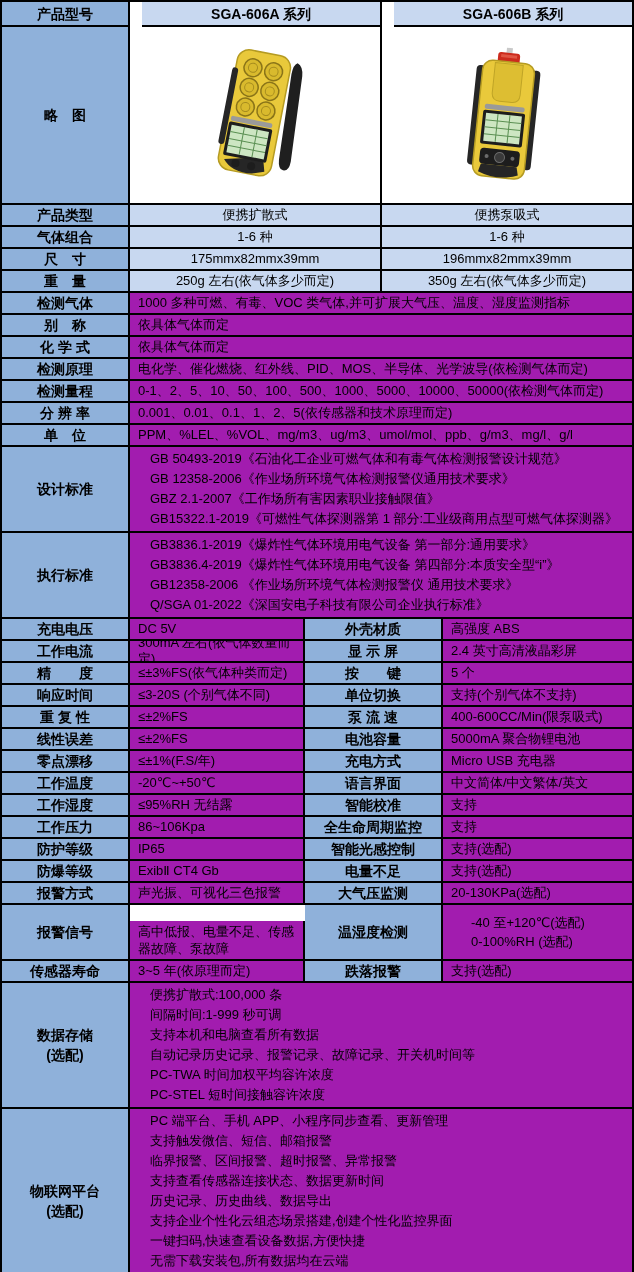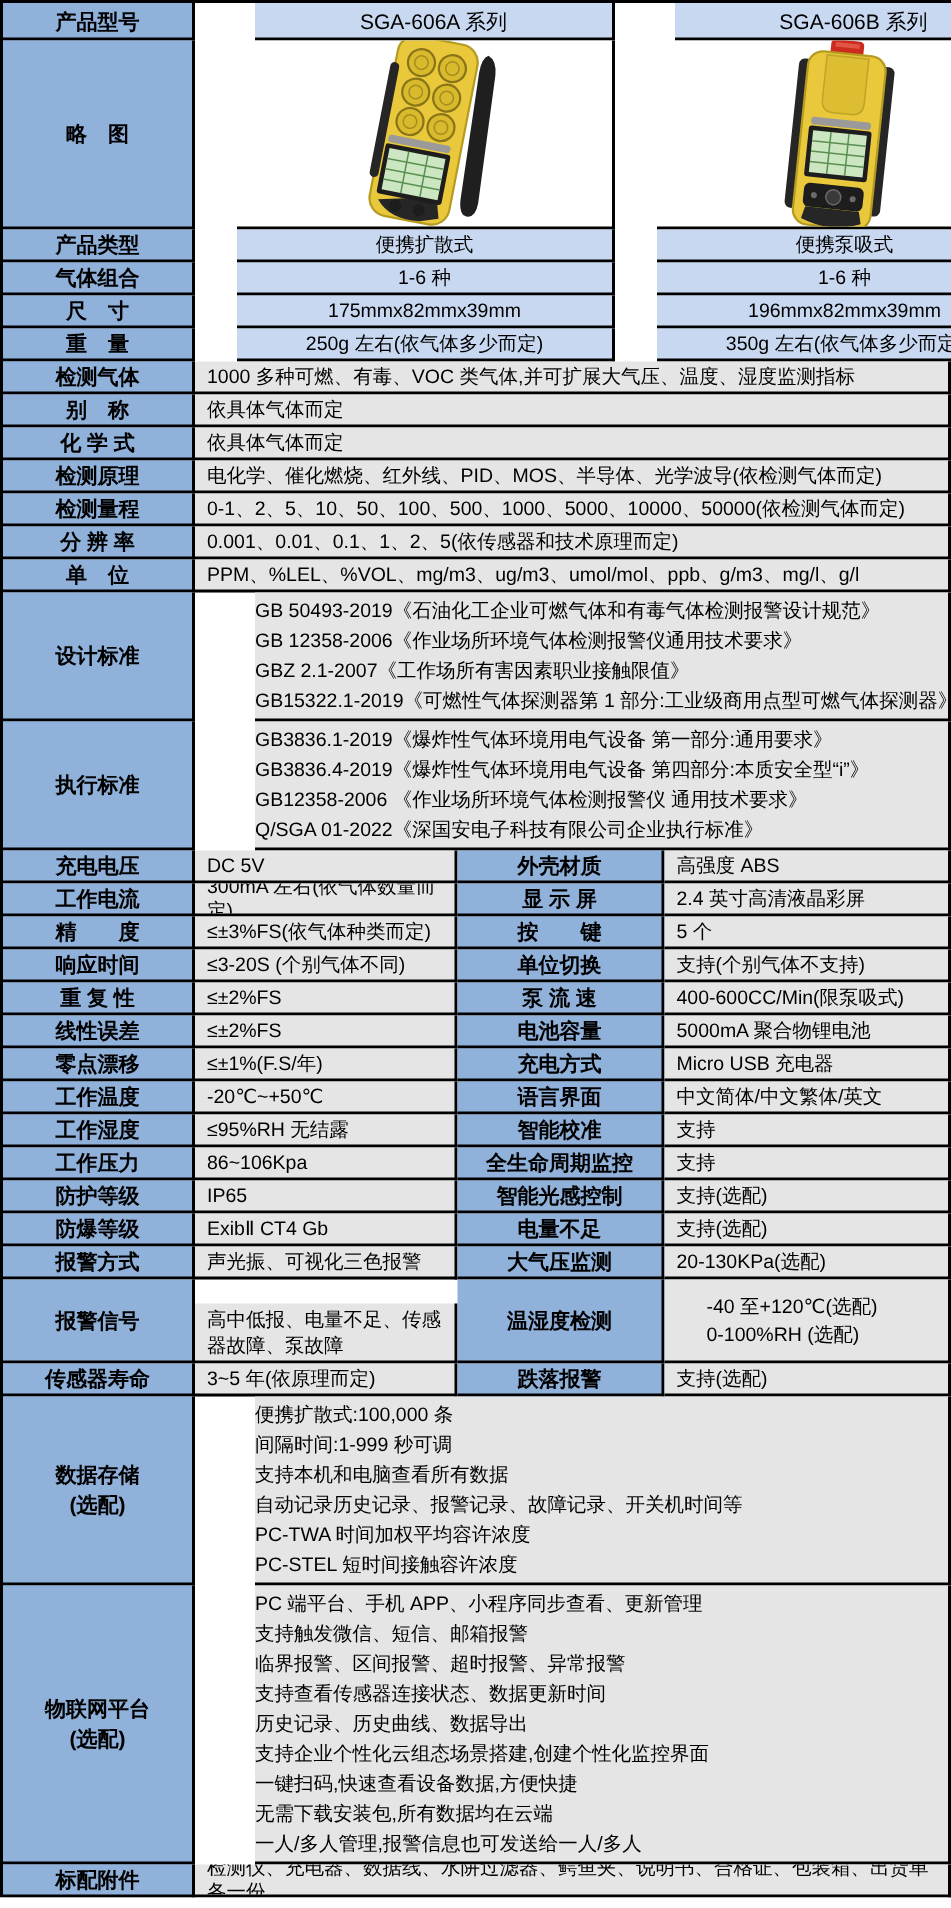--- a/index.html
+++ b/index.html
@@ -8,52 +8,51 @@
     background: #ffffff;
     color: #000000;
   }
   .sheet {
     width: 634px;
     border-top: 2px solid #000;
     border-left: 2px solid #000;
     background: #fff;
   }
   .row { display: grid; }
-  .r-compare { grid-template-columns: 128px 252px 252px; gap: 28px; }
+  .r-compare { grid-template-columns: 128px 252px 252px; }
   .r-single  { grid-template-columns: 128px 504px; }
   .r-quad    { grid-template-columns: 128px 175px 138px 191px; }
   .cell {
     border-right: 2px solid #000;
     border-bottom: 2px solid #000;
     display: flex;
     align-items: center;
     font-size: 13px;
     line-height: 16px;
     overflow: hidden;
   }
   .lbl {
     background: #8fb1da;
     font-weight: bold;
     font-size: 14px;
     justify-content: center;
     text-align: center;
     white-space: pre;
   }
-  .val  { background: #e5e5e5; padding: 1px 8px; }
+  .val  { background: #a21caf; padding: 1px 8px; }
   .valc { background: #c8d8f0; justify-content: center; text-align: center; }
   .imgc { background: #ffffff; justify-content: center; }
   .h25 > .cell { height: 25px; }
   .h22 > .cell { height: 22px; }
-  .h145 > .cell { height: 126px; }
+  .h145 > .cell { height: 178px; }
   .h40 > .cell { min-height: 40px; }
-  .hdr { font-weight: normal; font-size: 14px; margin-left: 12px; }
+  .hdr { font-weight: bold; font-size: 14px; margin-left: 12px; }
   .multi {
     display: block;
-    padding: 2px 0;
-    margin-left: 40px;
+    padding: 2px 20px;
   }
   .multi div { line-height: 20px; white-space: nowrap; }
   .lbl2line { flex-direction: column; line-height: 20px; }
   .v2stack { flex-direction: column; align-items: flex-start; justify-content: center; padding-left: 28px; }
   .v2stack div { line-height: 19px; }
   .wrapok { line-height: 17px; margin-top: 16px; }
 </style>
 </head>
 <body>
 

